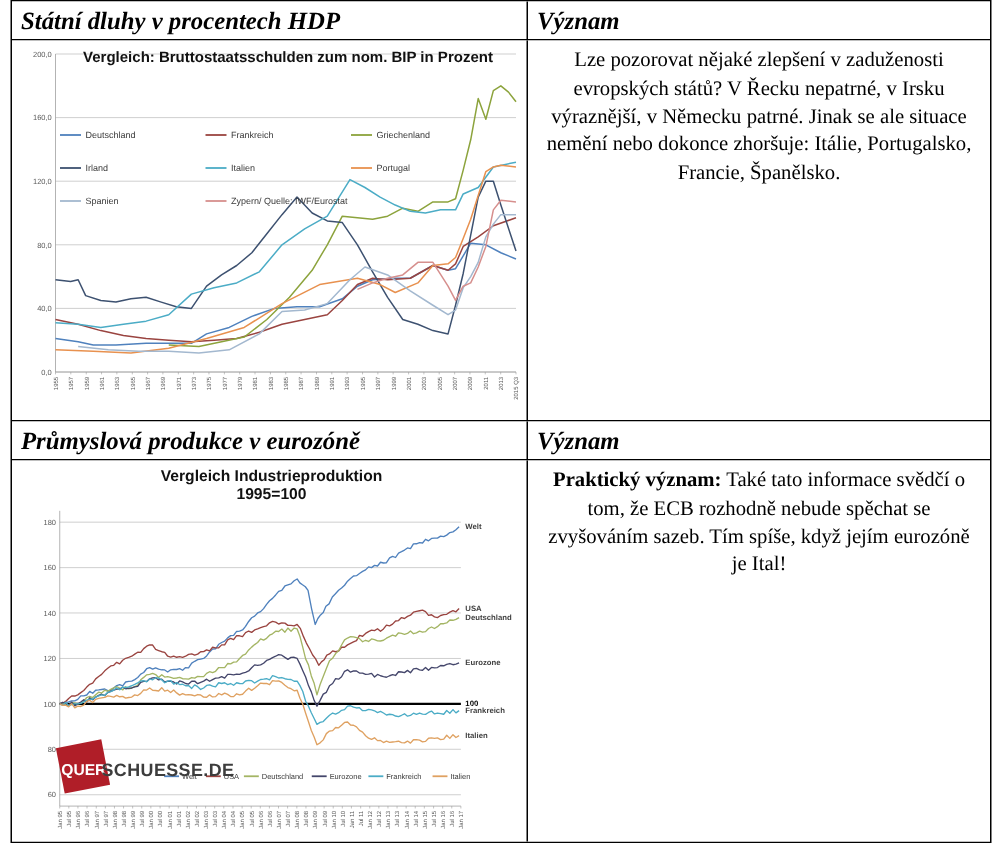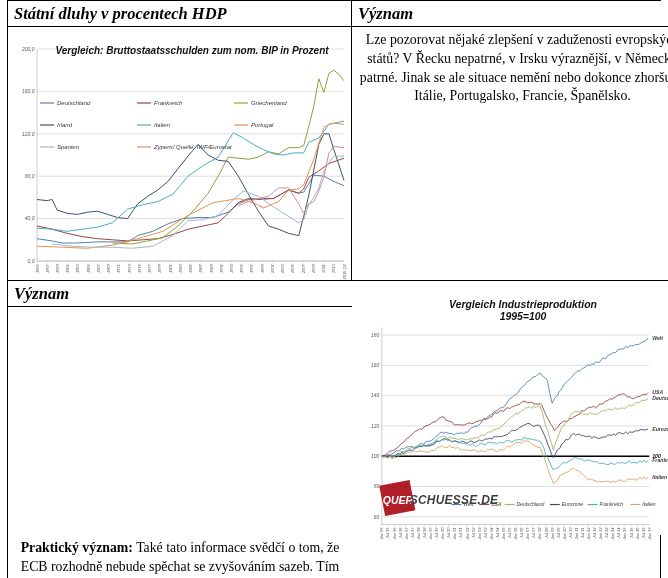--- a/index.html
+++ b/index.html
@@ -7,21 +7,21 @@
        font-family:"Liberation Serif",serif;color:#000;}
   .tbl{position:absolute;left:7px;top:0;width:652px;border:1px solid #000;
        display:grid;grid-template-columns:344px 1fr;background:#fff;}
   .cell{border-bottom:1px solid #000;background:#fff;box-sizing:border-box;}
   .cell.cl{border-right:1px solid #000;}
   .cell.last{border-bottom:none;}
   .hdr{font-weight:bold;font-style:italic;font-size:16.5px;padding:3px 6px 2px 6px;height:26px;}
   .txt{padding:4px 7px;font-size:13.8px;line-height:1.36;height:254px;text-align:center;}
   .txt p{margin:0 0 19px 0;}
   .chartcell{height:254px;padding:0;}
-  .chart{width:340px;height:252px;margin:14px auto 0 auto;font-style:italic;}
+  .chart{width:340px;height:252px;margin:1px auto 0 auto;}
   .chart svg{display:block;font-family:"Liberation Sans",sans-serif;}
 </style>
 </head>
 <body>
 
 <div class="tbl">
 
   <div class="cell cl hdr">
     <span>Státní dluhy v procentech HDP</span>
   </div>
@@ -143,20 +143,23 @@
           </g>
         </svg>
       </div>
   </div>
   <div class="cell txt">
     <p>
       <span>Lze pozorovat nějaké zlepšení v zaduženosti evropských států? V Řecku nepatrné, v Irsku výraznější, v Německu patrné. Jinak se ale situace nemění nebo dokonce zhoršuje: Itálie, Portugalsko, Francie, Španělsko.</span>
     </p>
   </div>
 
+  <div class="cell cl hdr">
+    <span>Průmyslová produkce v eurozóně</span>
+  </div>
   <div class="cell hdr">
     <span>Význam</span>
   </div>
 
   <div class="cell cl chartcell last">
     <div class="chart">
         <svg viewBox="0 0 342 252" width="100%" height="100%" style="font-family: &quot;Liberation Sans&quot;, sans-serif;">
           <g>
             <line x1="30" y1="222.4" x2="299" y2="222.4" stroke="#c9c9c9" stroke-width="0.6"></line>
             <text x="27.5" y="224.2" text-anchor="end" font-size="5" fill="#595959">60</text>

